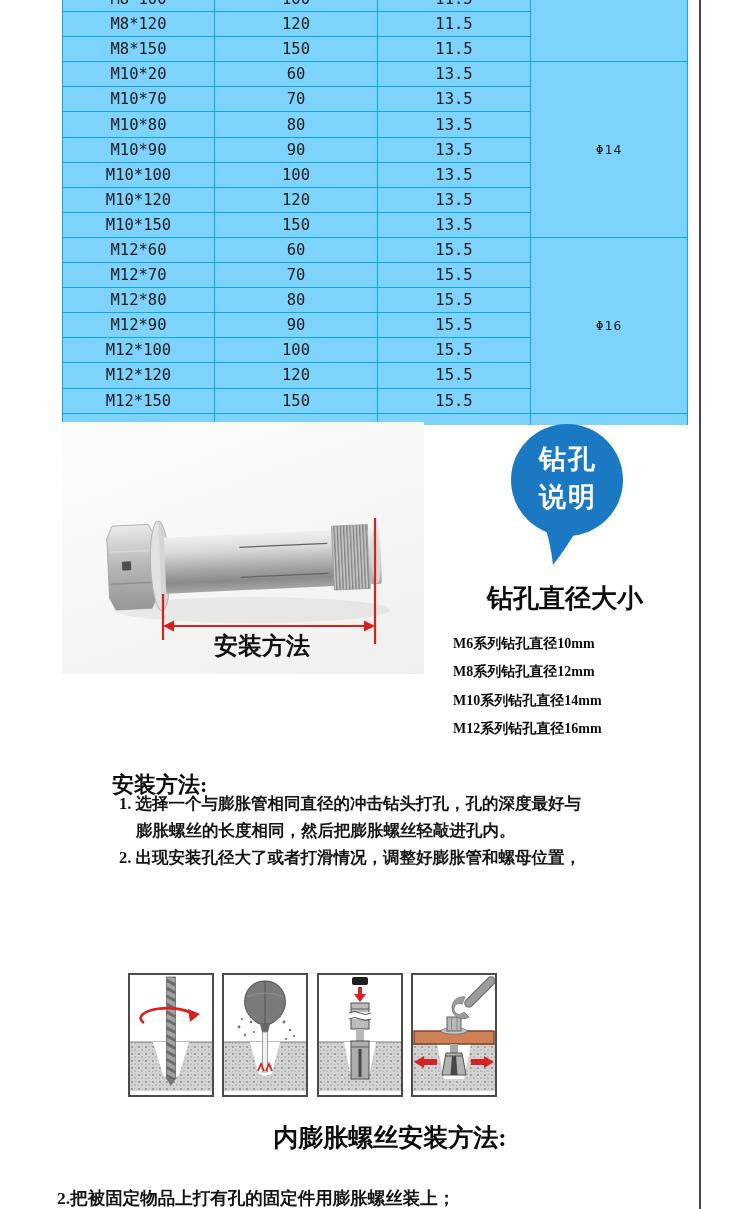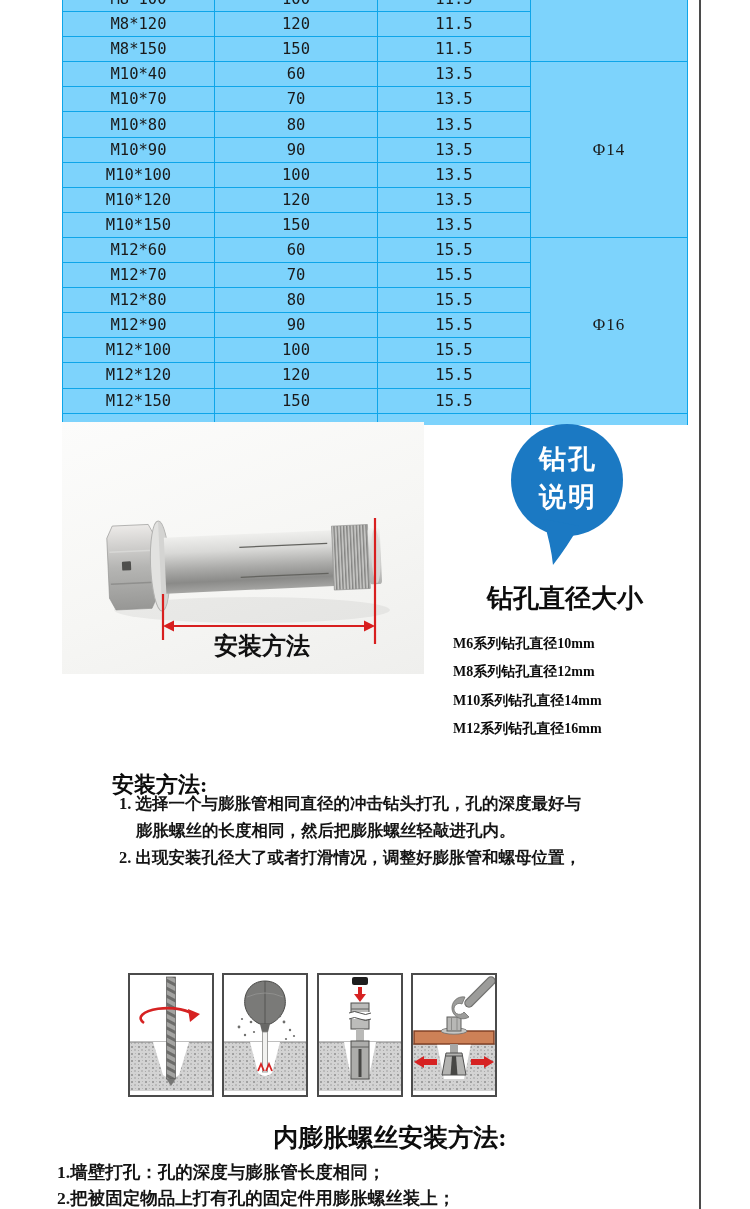--- a/index.html
+++ b/index.html
@@ -7,21 +7,21 @@
         font-family:"Liberation Serif","DejaVu Serif",serif;color:#1c1c1c;}
 
   
   .vline{position:absolute;left:699px;top:0;width:2px;height:1209px;background:#4b4b4b;}
 
   
   table.spec{position:absolute;left:62px;top:-14px;border-collapse:collapse;table-layout:fixed;
              width:625px;font-family:"DejaVu Sans Mono","Liberation Mono",monospace;}
   table.spec td{border:1px solid #0ea5e9;text-align:center;vertical-align:middle;
                 padding:0;height:24.1px;font-size:15.5px;color:#1a1a1a;background:#7dd3fc;}
-  table.spec td.dia-cell{font-size:17px;letter-spacing:1px;font-family:Liberation Serif, serif;}
+  table.spec td.dia-cell{font-size:13px;letter-spacing:1px;}
   table.spec tr.stub-row td{height:11px;border-bottom:none;}
 
   
   .photo{position:absolute;left:62px;top:422px;width:362px;height:252px;
          background:linear-gradient(160deg,#fcfcfb 0%,#f6f6f4 55%,#efefed 100%);}
   .dim-label{position:absolute;left:206px;top:630px;width:112px;text-align:center;
              font-size:24px;font-weight:bold;color:#111;}
 
   
   .bubble-svg{position:absolute;left:509px;top:423px;}
@@ -75,21 +75,21 @@
           <td>M8*120</td>
           <td>120</td>
           <td>11.5</td>
         </tr>
         <tr>
           <td>M8*150</td>
           <td>150</td>
           <td>11.5</td>
         </tr>
         <tr>
-          <td>M10*40</td>
+          <td>M10*20</td>
           <td>60</td>
           <td>13.5</td>
           <td rowspan="7" class="dia-cell">Φ14</td>
         </tr>
         <tr>
           <td>M10*70</td>
           <td>70</td>
           <td>13.5</td>
         </tr>
         <tr>
@@ -331,17 +331,16 @@
       <g fill="#d62222">
         <rect x="11" y="84" width="13" height="6"></rect>
         <polygon points="11,81 11,93 1,87"></polygon>
         <rect x="58" y="84" width="13" height="6"></rect>
         <polygon points="71,81 71,93 81,87"></polygon>
       </g>
     </svg>
   </div>
 
   <div class="bottom-title">内膨胀螺丝安装方法:</div>
-  <div class="bottom-line bl-0">1.墙壁打孔：孔的深度与膨胀管长度相同；</div>
   <div class="bottom-line bl-1">2.把被固定物品上打有孔的固定件用膨胀螺丝装上；</div>
 
   <div class="vline"></div>
 </div>
 
 </body></html>

